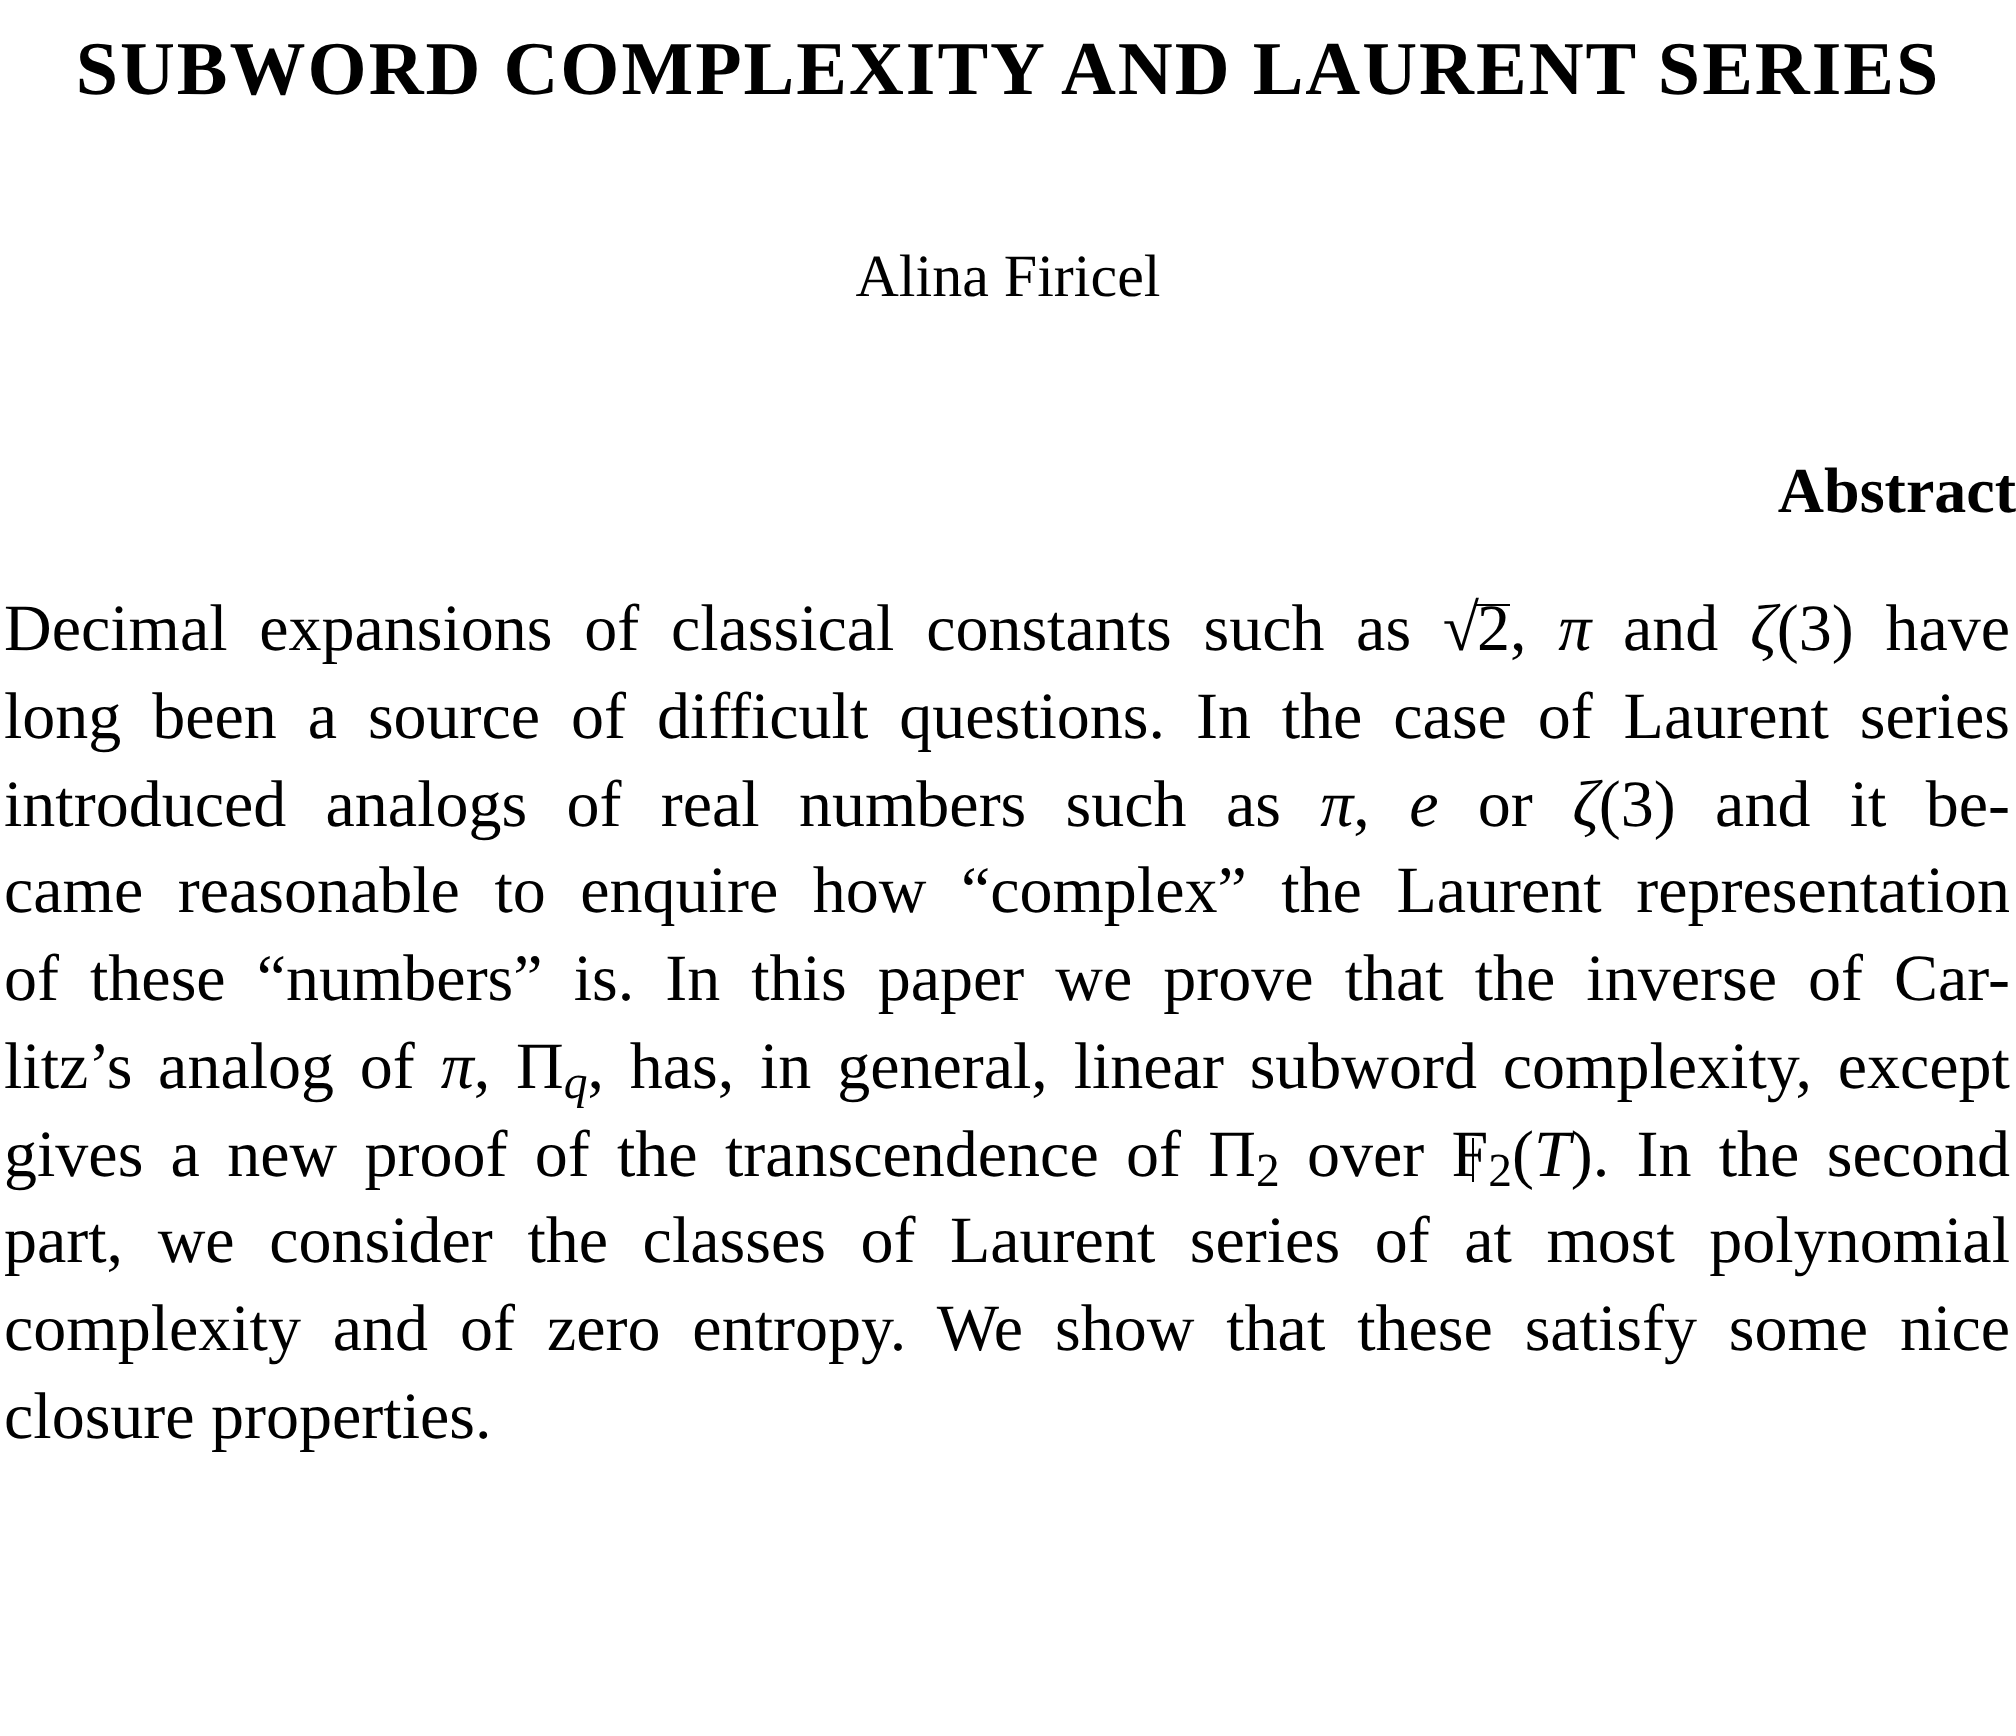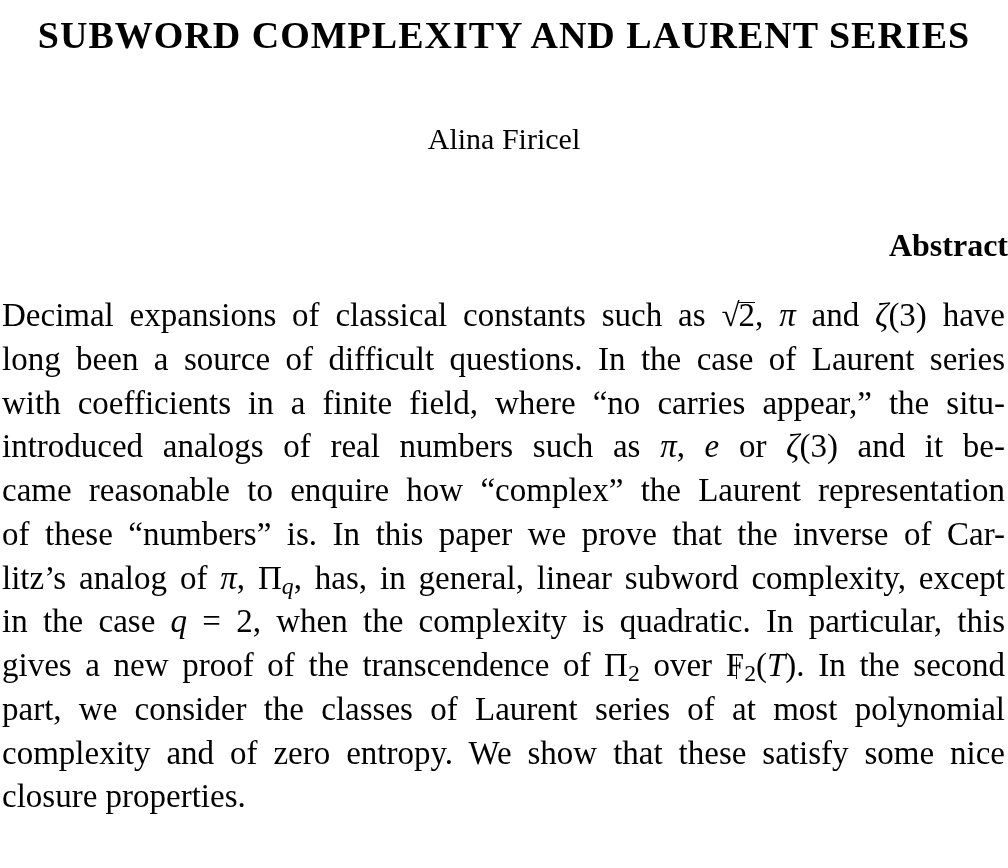--- a/index.html
+++ b/index.html
@@ -113,24 +113,22 @@
 <div>
   <div class="paper-title">SUBWORD COMPLEXITY AND LAURENT SERIES</div>
 
   <div class="author-name">Alina Firicel</div>
 
   <div class="abstract-heading">Abstract</div>
 
   <div class="abstract-body">
       <div class="line"><span class="seg-n">Decimal expansions of classical constants such as </span><span class="sqrt"><span class="radical-sign">√</span><span class="sqrt-arg">2</span></span><span class="seg-n">, </span><span class="seg-i">π</span><span class="seg-n"> and </span><span class="seg-i">ζ</span><span class="seg-n">(3) have</span></div>
       <div class="line"><span class="seg-n">long been a source of difficult questions. In the case of Laurent series</span></div>
-      <div class="line"><span class="seg-n">with coefficients in a finite field, where “no carries appear,” the situ-</span></div>
       <div class="line"><span class="seg-n">introduced analogs of real numbers such as </span><span class="seg-i">π</span><span class="seg-n">, </span><span class="seg-i">e</span><span class="seg-n"> or </span><span class="seg-i">ζ</span><span class="seg-n">(3) and it be-</span></div>
       <div class="line"><span class="seg-n">came reasonable to enquire how “complex” the Laurent representation</span></div>
       <div class="line"><span class="seg-n">of these “numbers” is. In this paper we prove that the inverse of Car-</span></div>
       <div class="line"><span class="seg-n">litz’s analog of </span><span class="seg-i">π</span><span class="seg-n">, Π</span><span class="seg-subi">q</span><span class="seg-n">, has, in general, linear subword complexity, except</span></div>
-      <div class="line"><span class="seg-n">in the case </span><span class="seg-i">q</span><span class="seg-n"> = 2, when the complexity is quadratic. In particular, this</span></div>
       <div class="line"><span class="seg-n">gives a new proof of the transcendence of Π</span><span class="seg-sub">2</span><span class="seg-n"> over </span><span class="seg-bb">F</span><span class="seg-sub">2</span><span class="seg-n">(</span><span class="seg-i">T</span><span class="seg-n">). In the second</span></div>
       <div class="line"><span class="seg-n">part, we consider the classes of Laurent series of at most polynomial</span></div>
       <div class="line"><span class="seg-n">complexity and of zero entropy. We show that these satisfy some nice</span></div>
       <div class="line"><span class="seg-n">closure properties.</span></div>
     </div>
 </div>
 
 </body></html>

